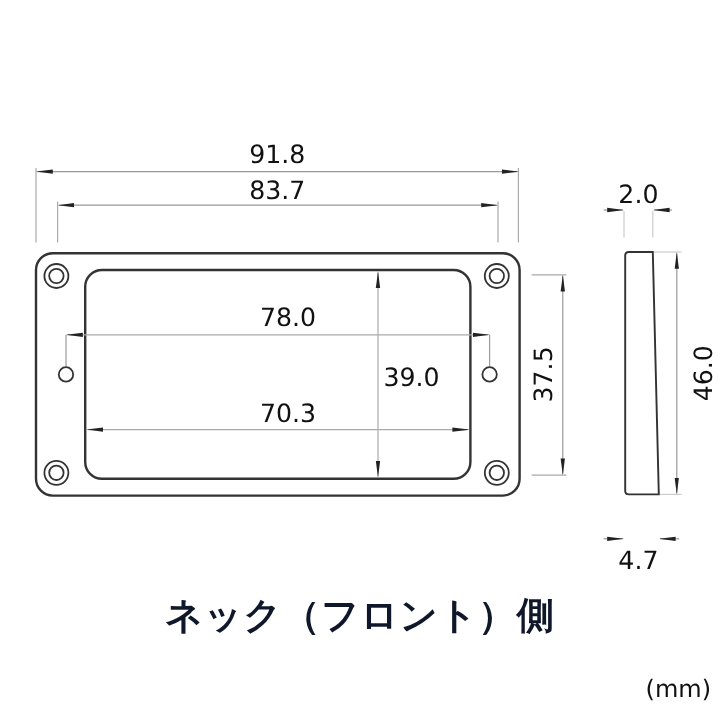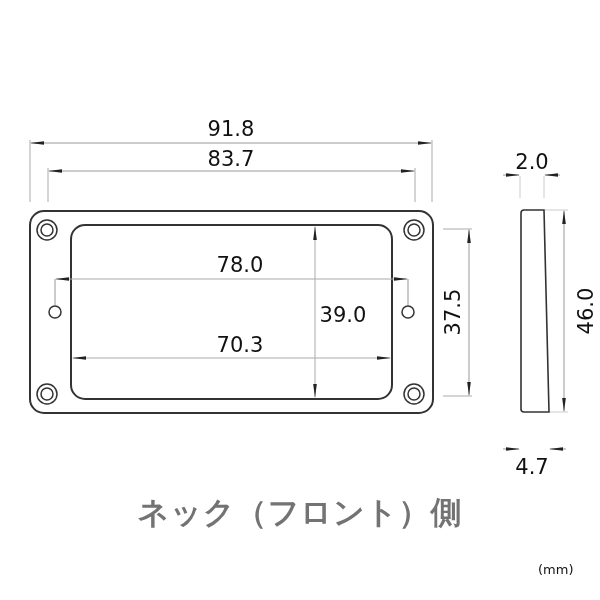--- a/index.html
+++ b/index.html
@@ -1,20 +1,20 @@
 <!DOCTYPE html>
 <html><head>
 <meta charset="utf-8">
 <style>
   html, body { margin:0; padding:0; background:#ffffff; }
   body { width:600px; height:600px; position:relative; overflow:hidden; font-family:"DejaVu Sans", sans-serif; }
   svg { position:absolute; left:0; top:0; }
   .dimtext { font-family:"DejaVu Sans", sans-serif; font-size:21px; fill:#111; }
-  .title { position:absolute; left:0; width:600px; top:492px; text-align:center; font-family:"DejaVu Sans", sans-serif; font-weight:bold; font-size:31px; color:#737373; letter-spacing:1px; }
-  .unit { position:absolute; left:538px; top:562px; font-family:"DejaVu Sans", sans-serif; font-size:13px; color:#111; }
+  .title { position:absolute; left:0; width:600px; top:492px; text-align:center; font-family:"DejaVu Sans", sans-serif; font-weight:bold; font-size:31px; color:#0f172a; letter-spacing:1px; }
+  .unit { position:absolute; left:538px; top:562px; font-family:"DejaVu Sans", sans-serif; font-size:20px; color:#111; }
 </style>
 </head>
 <body>
 
 <svg width="600" height="600" viewBox="0 0 600 600">
   <defs>
     <marker id="arr" markerWidth="14" markerHeight="6" refX="13" refY="3" orient="auto-start-reverse" markerUnits="userSpaceOnUse">
       <path d="M0,1.2 L14,3 L0,4.8 Z" fill="#222"></path>
     </marker>
   </defs>

